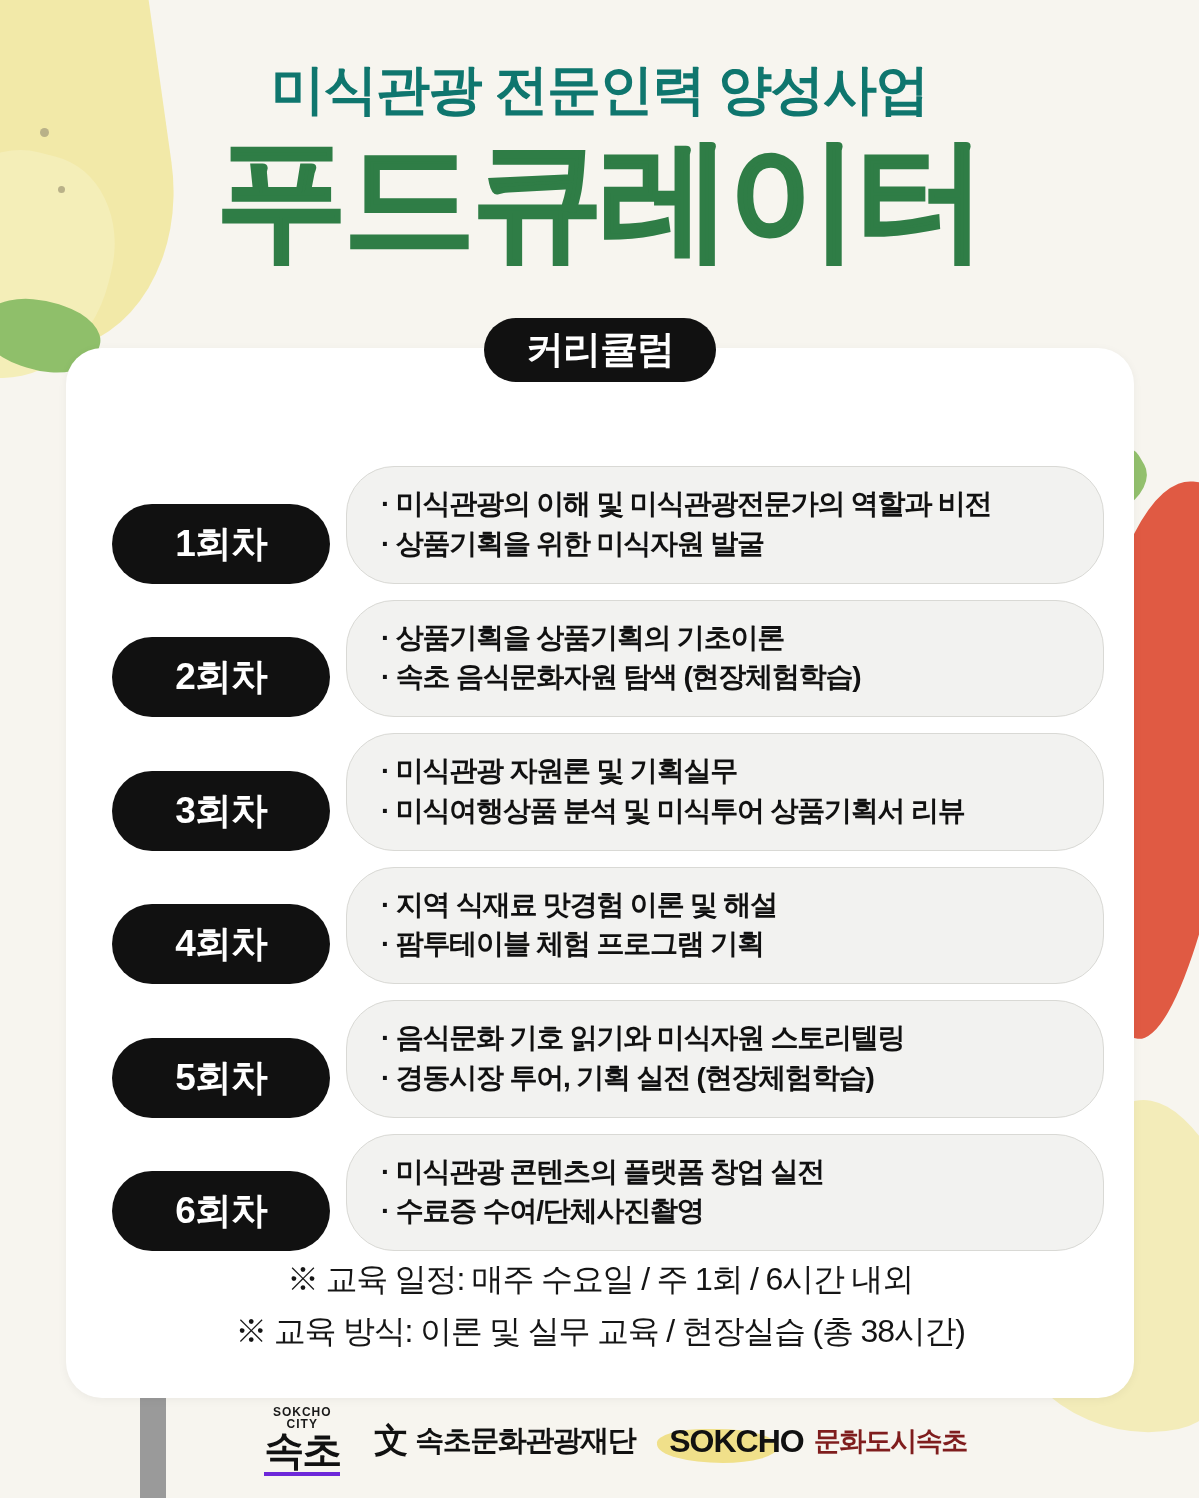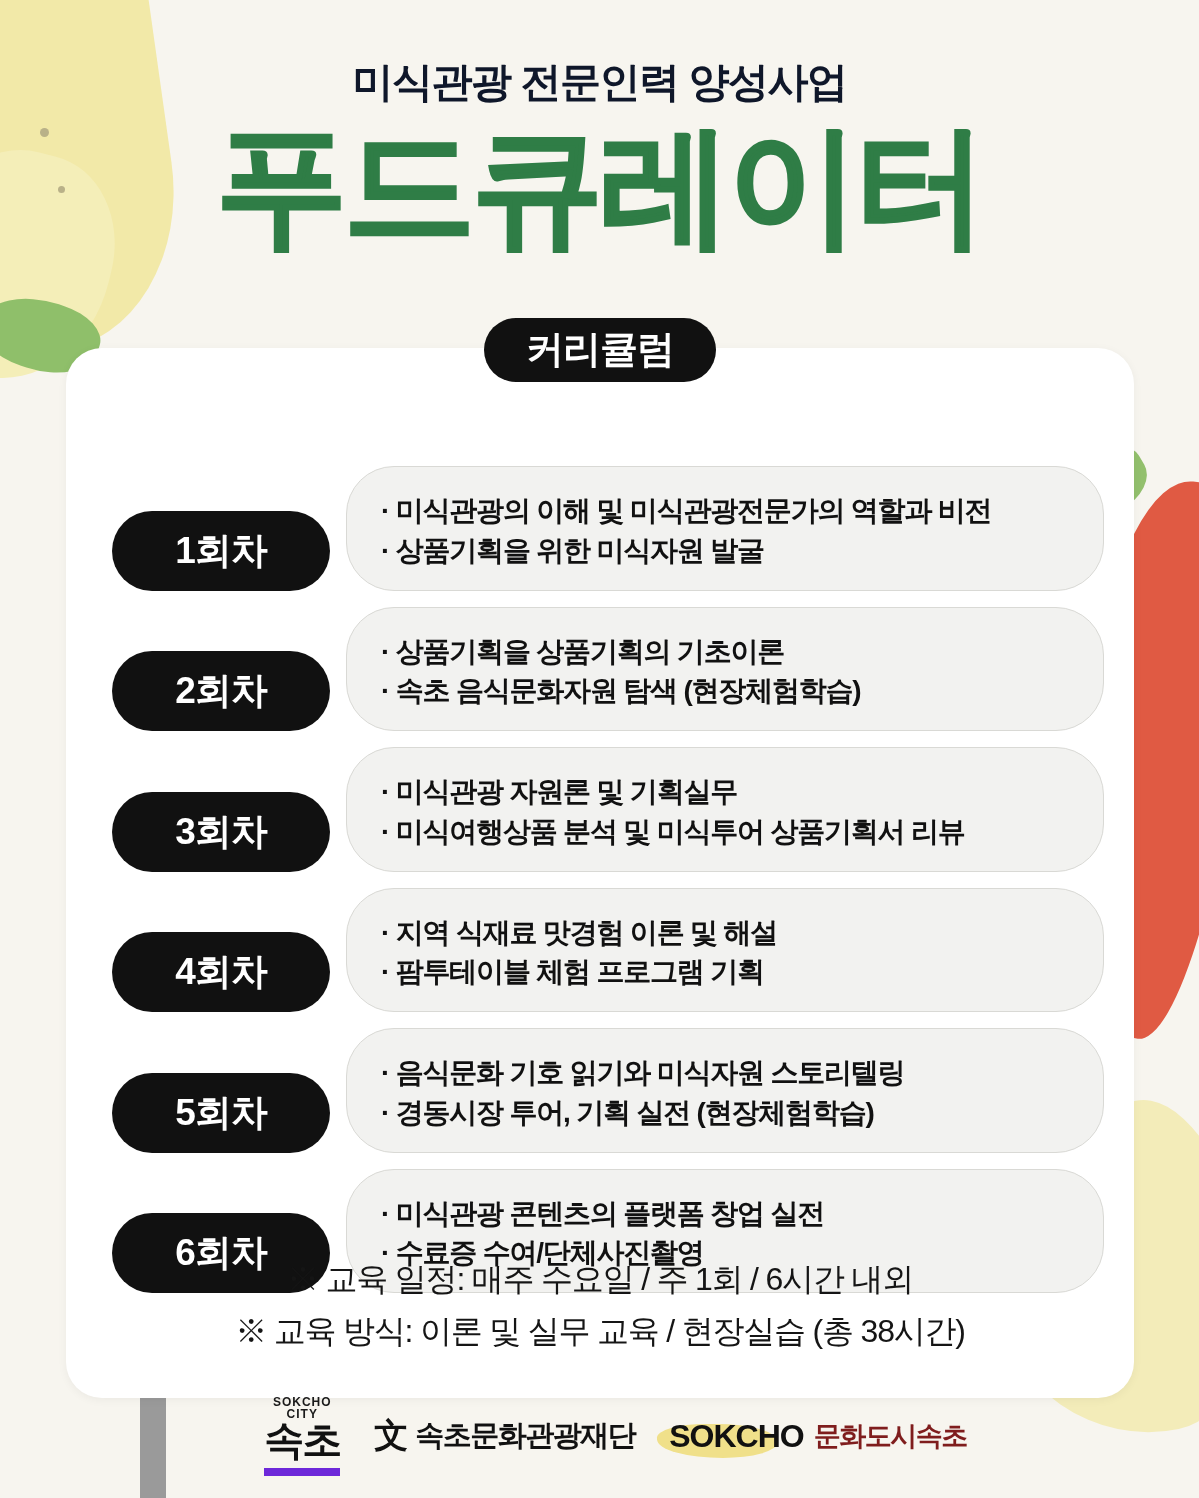--- a/index.html
+++ b/index.html
@@ -92,23 +92,23 @@
 
   
   .header {
     position: absolute;
     top: 62px;
     left: 0;
     width: 100%;
     text-align: center;
   }
   .subtitle {
-    font-size: 41px;
-    font-weight: 900;
-    color: #0f172a;
+    font-size: 54px;
+    font-weight: 900;
+    color: #0f766e;
     letter-spacing: -1.5px;
     line-height: 1;
   }
   .maintitle {
     margin-top: 14px;
     font-size: 132px;
     font-weight: 900;
     color: #2f7d46;
     letter-spacing: -4px;
     line-height: 1.05;
@@ -168,21 +168,21 @@
     font-size: 37px;
     font-weight: 900;
     letter-spacing: -1px;
     margin-right: 16px;
   }
   .topics {
     flex: 1 1 auto;
     background: #f2f2f0;
     border: 1px solid #d9d9d5;
     border-radius: 48px;
-    padding: 24px 34px 19px;
+    padding: 17px 34px 19px;
     min-height: 66px;
     display: flex;
     flex-direction: column;
     justify-content: center;
   }
   .topic {
     font-size: 28px;
     font-weight: 700;
     color: #111111;
     letter-spacing: -1.2px;
@@ -226,22 +226,22 @@
     font-size: 12px;
     font-weight: 700;
     letter-spacing: 1px;
     color: #1a1a1a;
   }
   .logo-sokcho-city .kor {
     font-size: 40px;
     font-weight: 900;
     color: #111111;
     letter-spacing: -2px;
-    border-bottom: 8px solid #6d28d9;
-    padding-bottom: 8px;
+    border-bottom: 4px solid #6d28d9;
+    padding-bottom: 2px;
     text-align: center;
   }
   .logo-foundation {
     display: flex;
     align-items: center;
     gap: 10px;
   }
   .logo-foundation .mark {
     font-size: 34px;
     font-weight: 900;

